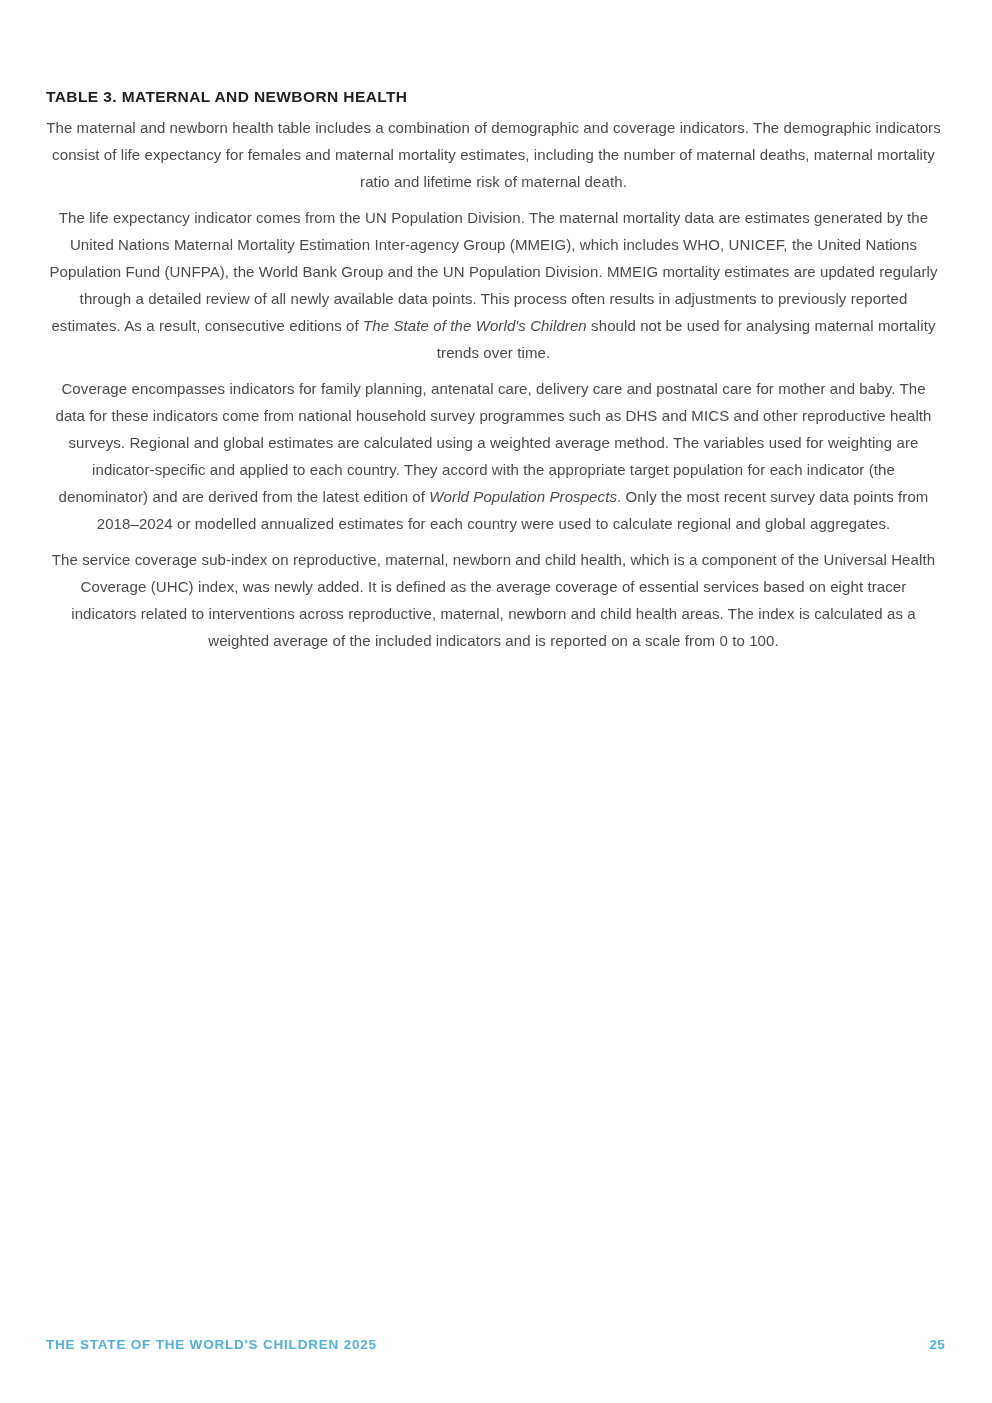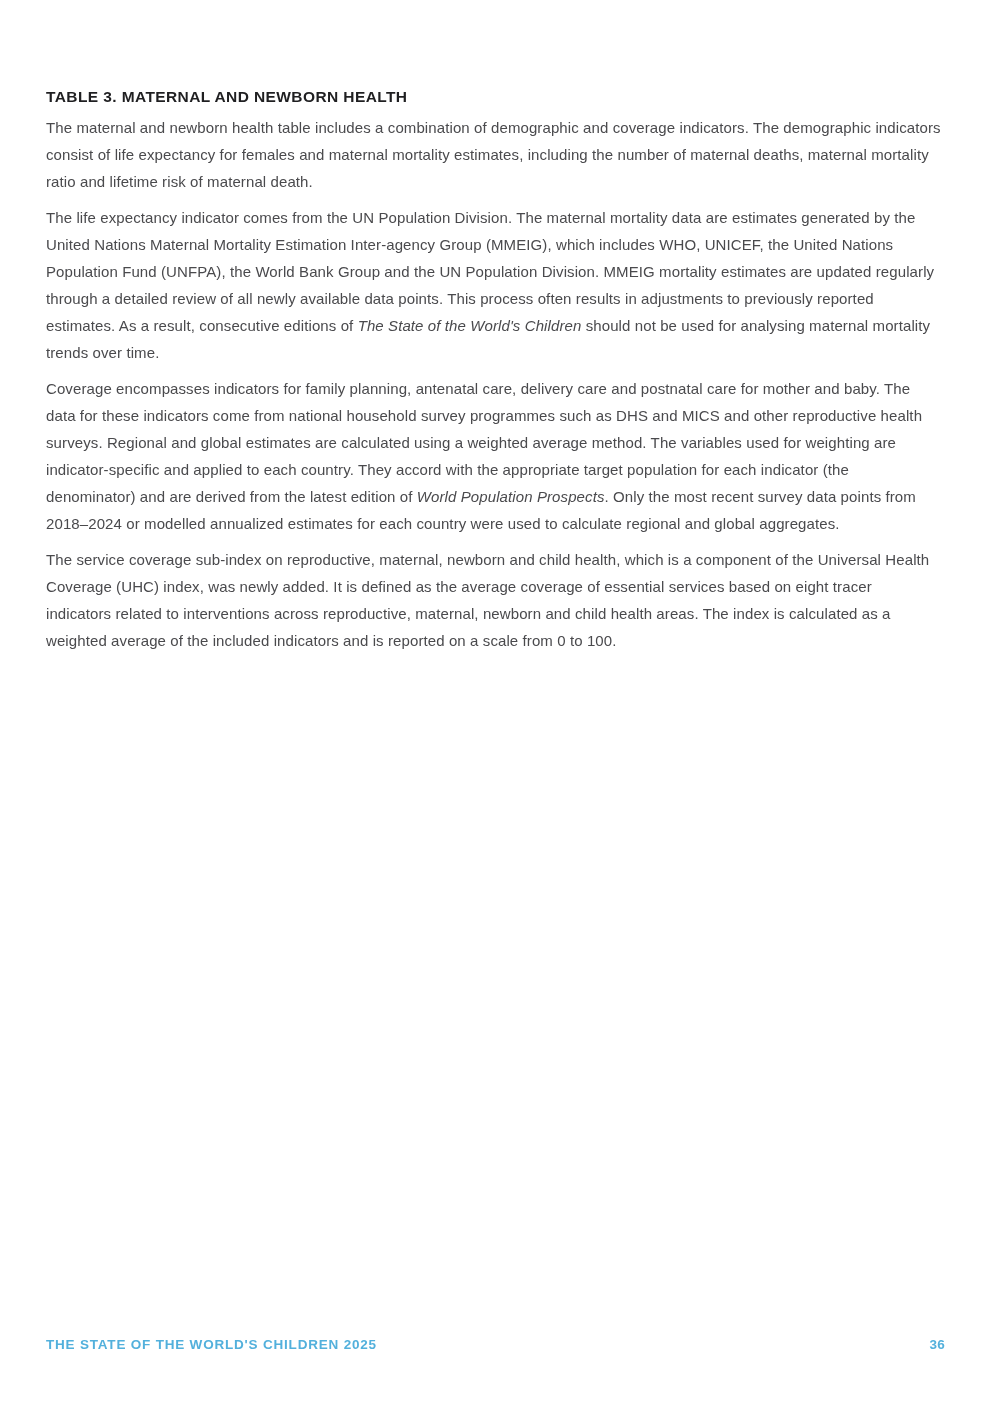--- a/index.html
+++ b/index.html
@@ -31,21 +31,21 @@
     color: var(--heading_text, #1f1f21);
     margin: 0 0 9px 0;
   }
   .body-para {
     font-size: 15px;
     line-height: 27px;
     font-weight: 400;
     letter-spacing: 0.1px;
     color: var(--body_text, #4a4a4d);
     margin: 0 0 9px 0;
-    text-align: left;
+    text-align: center;
   }
   .body-para em { font-style: italic; }
   .footer {
     position: absolute;
     left: 46px;
     right: 47px;
     top: 1337px;
     display: flex;
     justify-content: space-between;
     align-items: baseline;
@@ -63,15 +63,15 @@
 <div class="page">
   <main class="content">
     <h1 class="heading">TABLE 3. MATERNAL AND NEWBORN HEALTH</h1>
     <p class="body-para"><span>The maternal and newborn health table includes a combination of demographic and coverage indicators. The demographic indicators consist of life expectancy for females and maternal mortality estimates, including the number of maternal deaths, maternal mortality ratio and lifetime risk of maternal death.</span></p>
     <p class="body-para"><span>The life expectancy indicator comes from the UN Population Division. The maternal mortality data are estimates generated by the United Nations Maternal Mortality Estimation Inter-agency Group (MMEIG), which includes WHO, UNICEF, the United Nations Population Fund (UNFPA), the World Bank Group and the UN Population Division. MMEIG mortality estimates are updated regularly through a detailed review of all newly available data points. This process often results in adjustments to previously reported estimates. As a result, consecutive editions of </span><em>The State of the World's Children</em><span> should not be used for analysing maternal mortality trends over time.</span></p>
     <p class="body-para"><span>Coverage encompasses indicators for family planning, antenatal care, delivery care and postnatal care for mother and baby. The data for these indicators come from national household survey programmes such as DHS and MICS and other reproductive health surveys. Regional and global estimates are calculated using a weighted average method. The variables used for weighting are indicator-specific and applied to each country. They accord with the appropriate target population for each indicator (the denominator) and are derived from the latest edition of </span><em>World Population Prospects</em><span>. Only the most recent survey data points from 2018–2024 or modelled annualized estimates for each country were used to calculate regional and global aggregates.</span></p>
     <p class="body-para"><span>The service coverage sub-index on reproductive, maternal, newborn and child health, which is a component of the Universal Health Coverage (UHC) index, was newly added. It is defined as the average coverage of essential services based on eight tracer indicators related to interventions across reproductive, maternal, newborn and child health areas. The index is calculated as a weighted average of the included indicators and is reported on a scale from 0 to 100.</span></p>
   </main>
   <footer class="footer">
     <span class="footer-title">THE STATE OF THE WORLD'S CHILDREN 2025</span>
-    <span class="footer-page-num">36</span>
+    <span class="footer-page-num">25</span>
   </footer>
 </div>
 
 </body></html>

